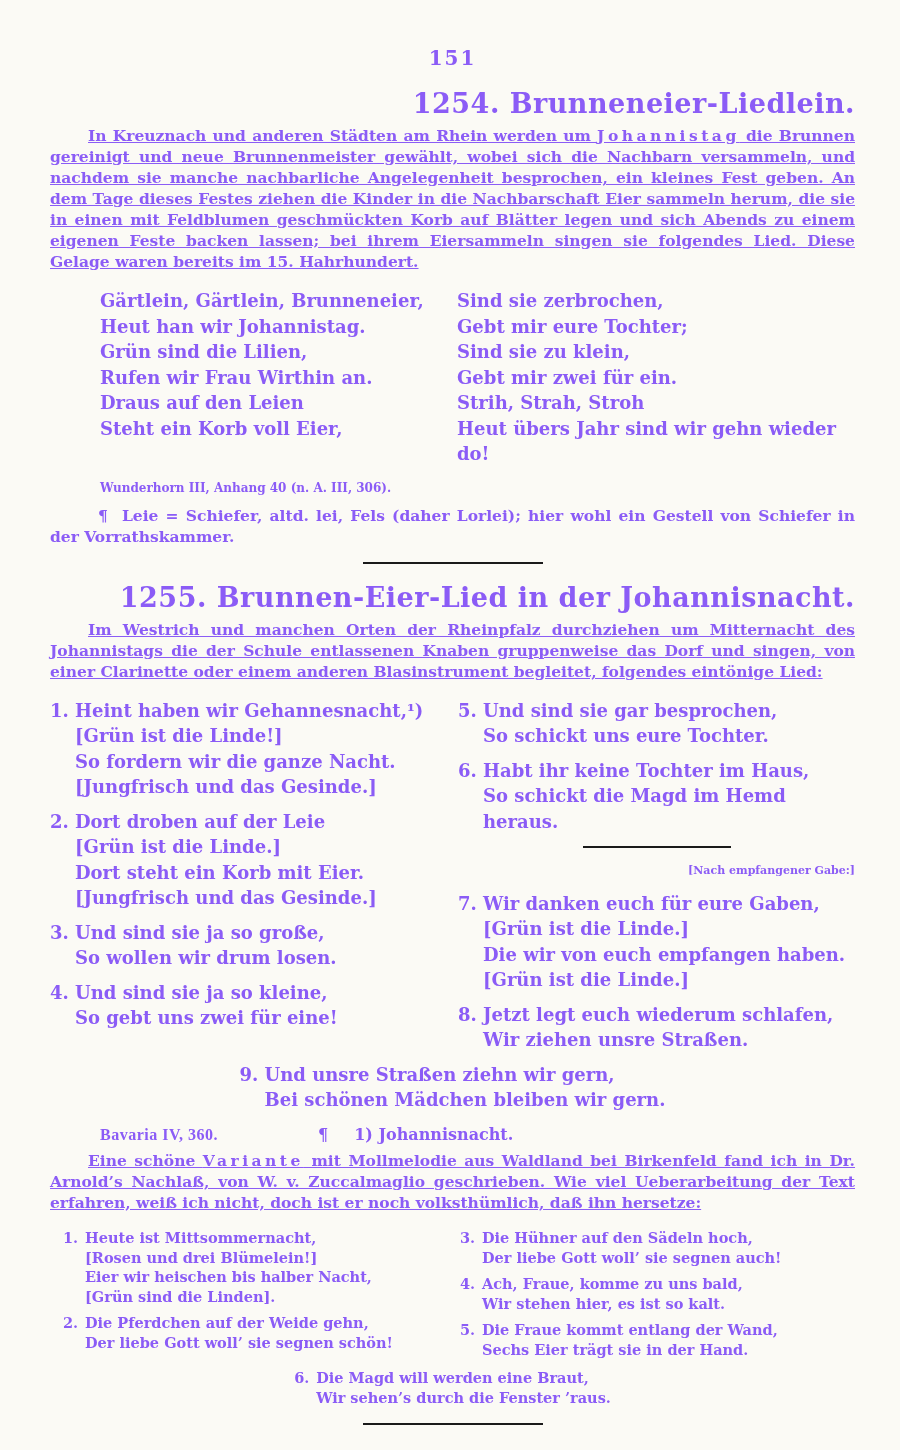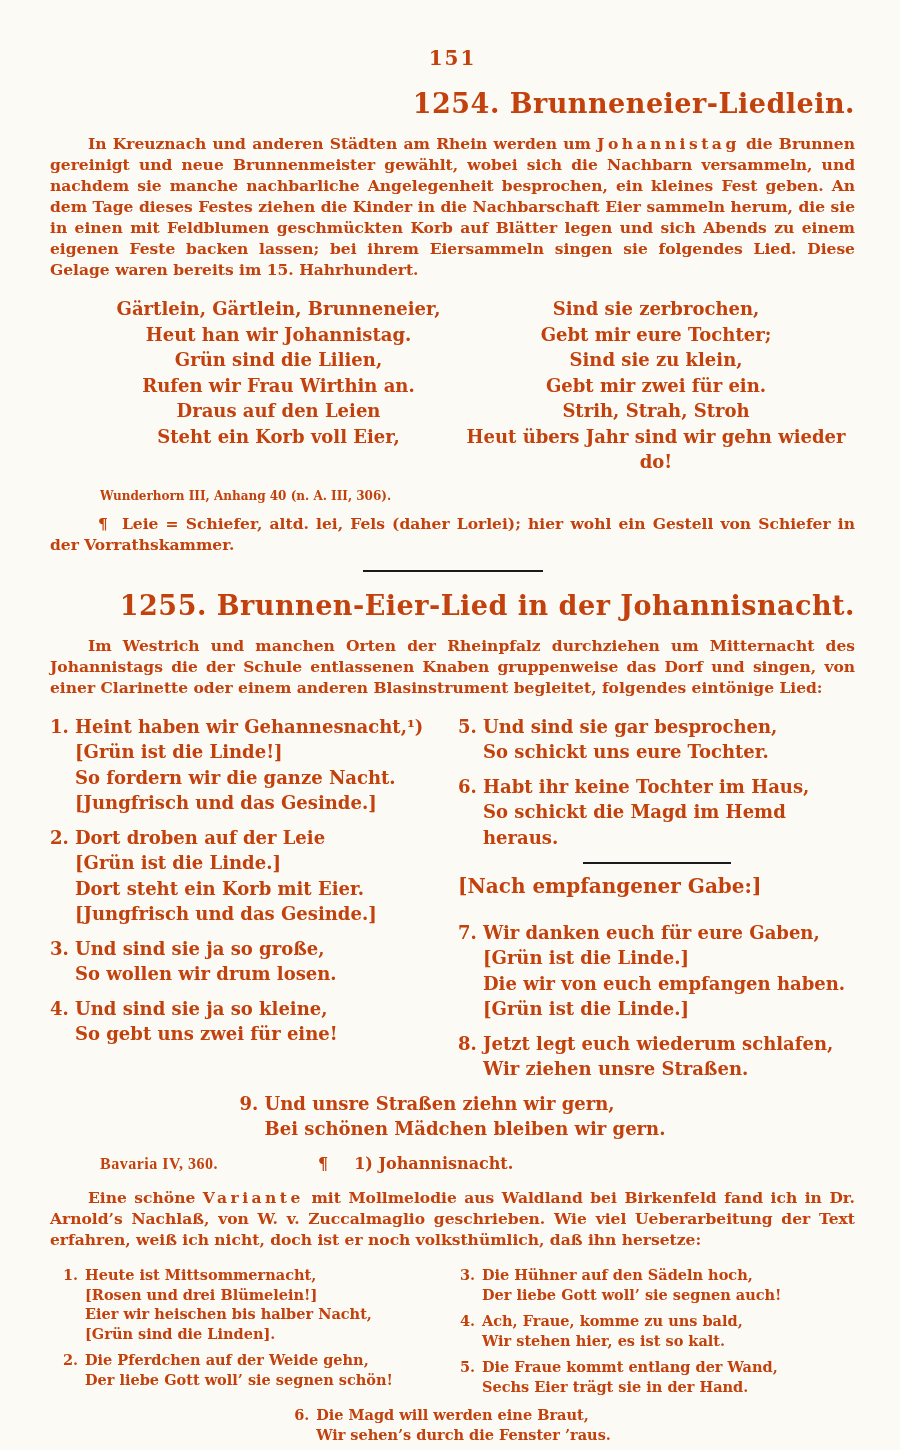--- a/index.html
+++ b/index.html
@@ -1,40 +1,40 @@
 <!DOCTYPE html>
 <html><head>
 <meta charset="utf-8">
 <style>
   html,body{margin:0;padding:0;background:#e8e6e0;}
   .page{
     position:relative;width:900px;height:1450px;margin:0 auto;
-    background:#fbfaf5;color:#c2410c;overflow:hidden;box-sizing:border-box;
+    background:#fbfaf5;color:#8b5cf6;overflow:hidden;box-sizing:border-box;
     padding:46px 45px 0 50px;
     font-family:"DejaVu Serif", serif;
   }
   .pagenum{text-align:center;font-weight:700;font-size:20px;letter-spacing:2px;}
   .songtitle{text-align:right;font-weight:700;font-size:27px;margin-top:18px;letter-spacing:0.5px;}
-  .intro{margin-top:14px;font-size:15.5px;line-height:21px;font-weight:700;text-align:justify;text-indent:38px;}
+  .intro{margin-top:6px;font-size:15.5px;line-height:21px;font-weight:700;text-align:justify;text-indent:38px;text-decoration:underline;}
   .gesperrt{letter-spacing:3.5px;}
-  .cols1254{display:flex;margin-left:50px;margin-top:16px;font-weight:700;font-size:18px;line-height:25.5px;text-align:center;}
+  .cols1254{display:flex;margin-left:50px;margin-top:16px;font-weight:700;font-size:18px;line-height:25.5px;}
   .c1254l{width:357px;flex:none;}
   .c1254r{flex:1;}
   .source{margin-top:14px;margin-left:50px;font-size:12px;font-weight:700;}
   .footnote{margin-top:10px;font-size:15.5px;line-height:21px;font-weight:700;text-indent:48px;text-align:justify;}
   .footnote .fntext{margin-left:14px;}
   .rule-center{width:180px;height:2px;background:#1a1a1a;margin:14px auto 0;}
   .cols1255{display:flex;margin-top:12px;font-weight:700;font-size:18px;line-height:25.5px;}
   .c1255l{width:408px;flex:none;}
   .c1255r{flex:1;}
   .verse{display:flex;margin-bottom:9px;}
   .vnum{width:25px;flex:none;}
   .vlines{flex:1;}
   .right-rule{width:148px;height:2px;background:#1a1a1a;margin:12px auto 10px;}
-  .interlude{text-align:left;margin-bottom:20px;font-size:20px;}
+  .interlude{text-align:right;margin-bottom:7px;font-size:11px;}
   .verse-center{width:fit-content;margin:0 auto;font-weight:700;font-size:18px;line-height:25.5px;}
   .verse-center .verse{margin-bottom:0;}
   .sourcerow{margin-top:12px;font-size:16px;font-weight:700;display:flex;align-items:baseline;}
   .bavaria{margin-left:50px;font-family:Liberation Serif, serif;letter-spacing:0.5px;}
   .fnmark2{margin-left:100px;}
   .fntext2{margin-left:26px;}
   .colsvar{display:flex;margin-top:10px;font-weight:700;font-size:14.5px;line-height:19.5px;}
   .cvl{width:410px;flex:none;box-sizing:border-box;padding-left:13px;}
   .cvr{flex:1;}
   .colsvar .verse{margin-bottom:7px;}

